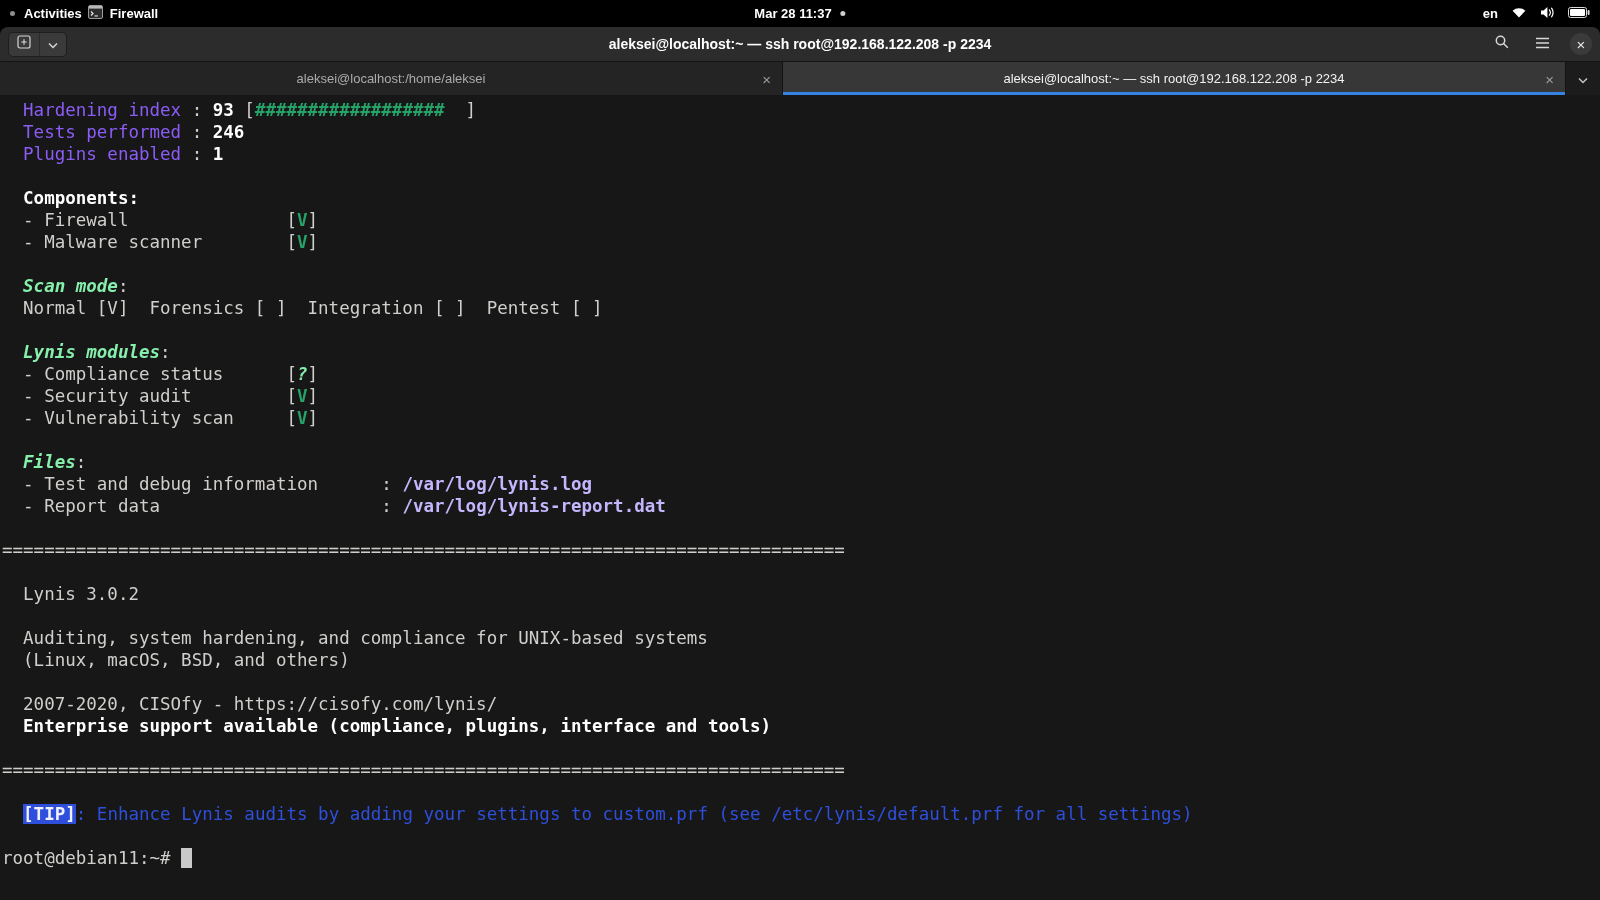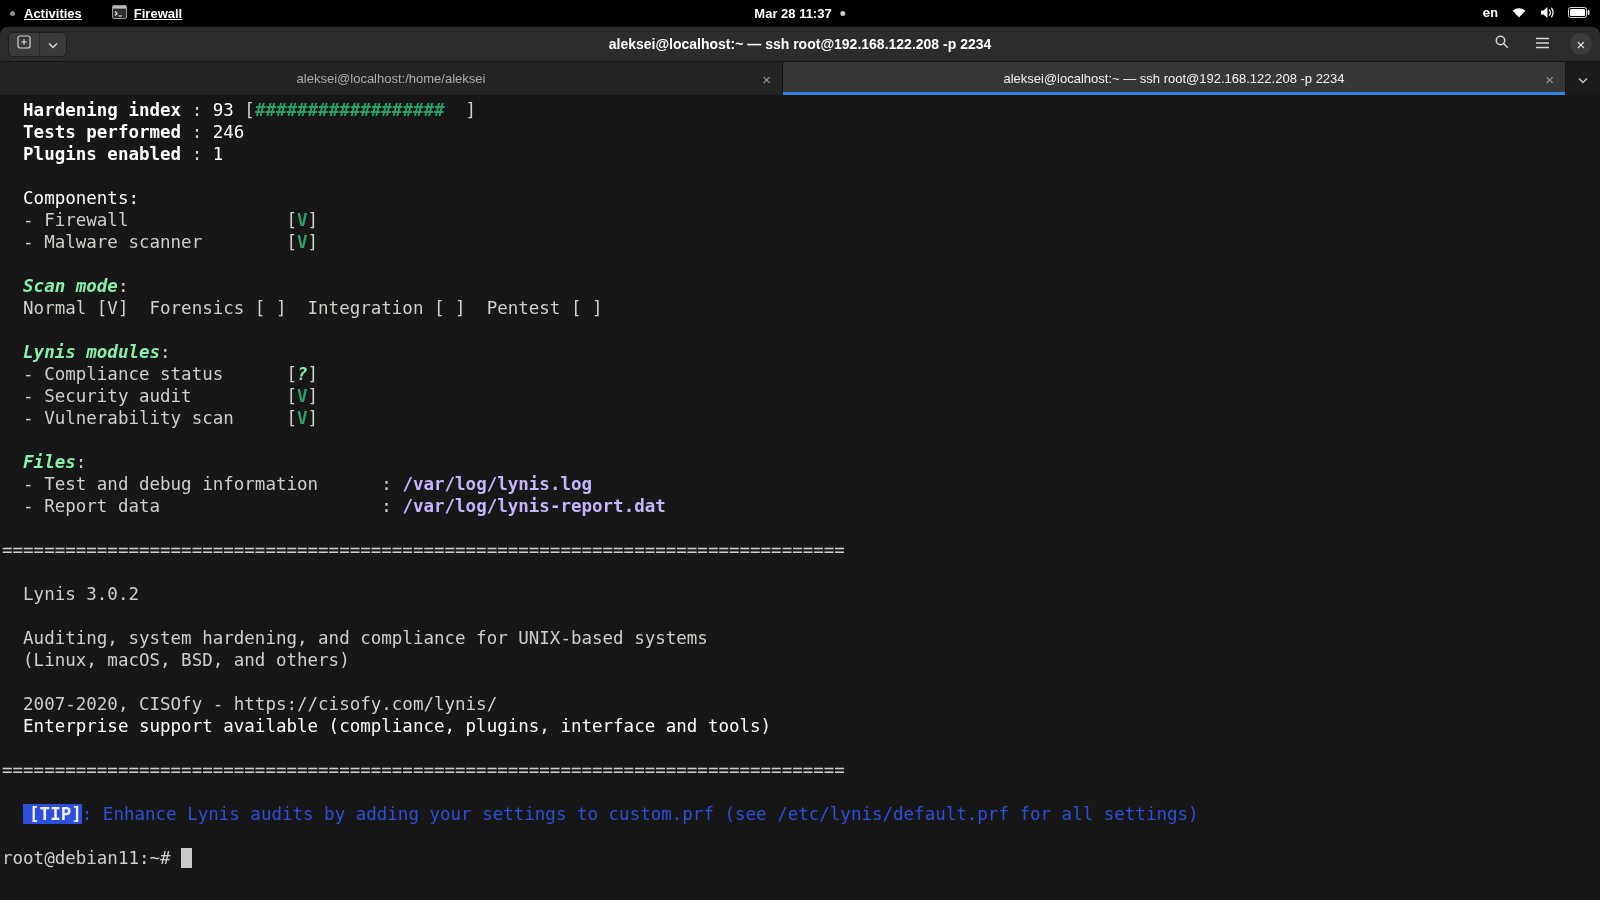--- a/index.html
+++ b/index.html
@@ -4,27 +4,27 @@
 <title>Terminal</title>
 <style>
   * { margin:0; padding:0; box-sizing:border-box; }
   html,body { width:1600px; height:900px; background:#000; }
   .screen { width:1600px; height:900px; display:flex; flex-direction:column; overflow:hidden;
             font-family:"Liberation Sans", sans-serif; }
 
   
   .top-bar { flex:0 0 27px; height:27px; background:#000; color:#fff; display:flex; align-items:center;
              padding:0 10px; font-size:13px; font-weight:700; position:relative; }
-  .tb-left { display:flex; align-items:flex-end; gap:30px;text-decoration:underline; }
+  .tb-left { display:flex; align-items:flex-end; gap:6px; }
   .tb-item { display:flex; align-items:center; gap:7px; height:27px; }
   .hot-dot { width:5px; height:5px; border-radius:50%; background:#8f8f8f; margin-right:2px; }
   .tb-center { position:absolute; left:50%; transform:translateX(-50%); display:flex; align-items:center; gap:9px; height:100%; }
   .notif-dot { width:5px; height:5px; border-radius:50%; background:#cfcfcf; }
   .tb-right { margin-left:auto; display:flex; align-items:center; gap:13px; }
-  .tb-right .kbd { font-weight:700;font-family:Liberation Mono, monospace; }
+  .tb-right .kbd { font-weight:700; }
 
   
   .headerbar { flex:0 0 35px; height:35px; background:#2c2c2c; position:relative; display:flex; align-items:center;
                border-bottom:1px solid #141414; border-radius:8px 8px 0 0; }
   .hb-left { position:absolute; left:8px; display:flex; align-items:center; }
   .split-btn { display:flex; align-items:center; background:#3a3a3a; border:1px solid #1e1e1e; border-radius:5px; height:25px; overflow:hidden; }
   .split-btn .seg { display:flex; align-items:center; justify-content:center; padding:0 8px; height:100%; }
   .split-btn .seg + .seg { border-left:1px solid #2a2a2a; }
   .hb-title { margin:0 auto; color:#ffffff; font-weight:700; font-size:14px; }
   .hb-right { position:absolute; right:8px; display:flex; align-items:center; gap:16px; }
@@ -38,27 +38,27 @@
          font-size:13px; color:#ababab; background:#242424; border-right:1px solid #121212; }
   .tab .tab-close { position:absolute; right:11px; top:50%; transform:translateY(-50%); color:#9c9c9c; font-size:15px; line-height:1; }
   .tab.active { background:#373737; color:#f2f2f2; }
   .tab.active::after { content:""; position:absolute; left:0; right:0; bottom:0; height:3px; background:#3584e4; }
   .tab-overflow { flex:0 0 34px; display:flex; align-items:center; justify-content:center; background:#1c1c1c; }
 
   
   .terminal { flex:1; background:#171717; padding:4px 2px; font-family:"DejaVu Sans Mono", monospace;
               font-size:17.5px; line-height:22px; white-space:pre; color:#d0cfcc; overflow:hidden; }
   .tline { height:22px; }
-  .c-cyan   { color:#ffffff;font-weight:bold; }
+  .c-cyan   { color:#8b5cf6; }
   .c-green  { color:#26a269; font-weight:700; }
-  .c-bold   { color:#ffffff; font-weight:400; }
+  .c-bold   { color:#ffffff; font-weight:700; }
   .c-orange { color:#86efac; font-weight:700;font-style:italic; }
   .c-gray   { color:#c4b5fd; font-weight:700; }
   .c-blue   { color:#2e4fdb; }
-  .c-tip    { color:#f0f0ff; background:#2e4fdb; font-weight:700;padding-left:6px; }
+  .c-tip    { color:#f0f0ff; background:#2e4fdb; font-weight:700; }
   .c-cursor { background:#c9c9c9; }
 </style>
 </head>
 <body>
 
 <div class="screen">
 
   <div class="top-bar">
     <div class="tb-left">
       <div class="tb-item">

